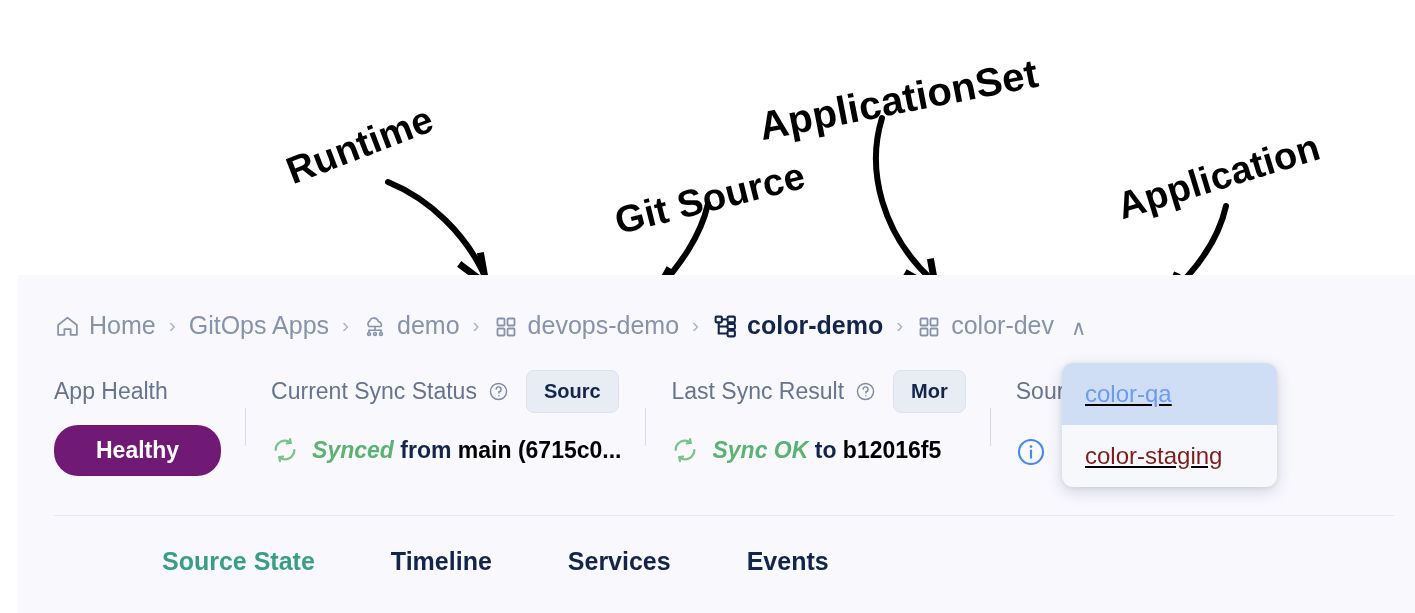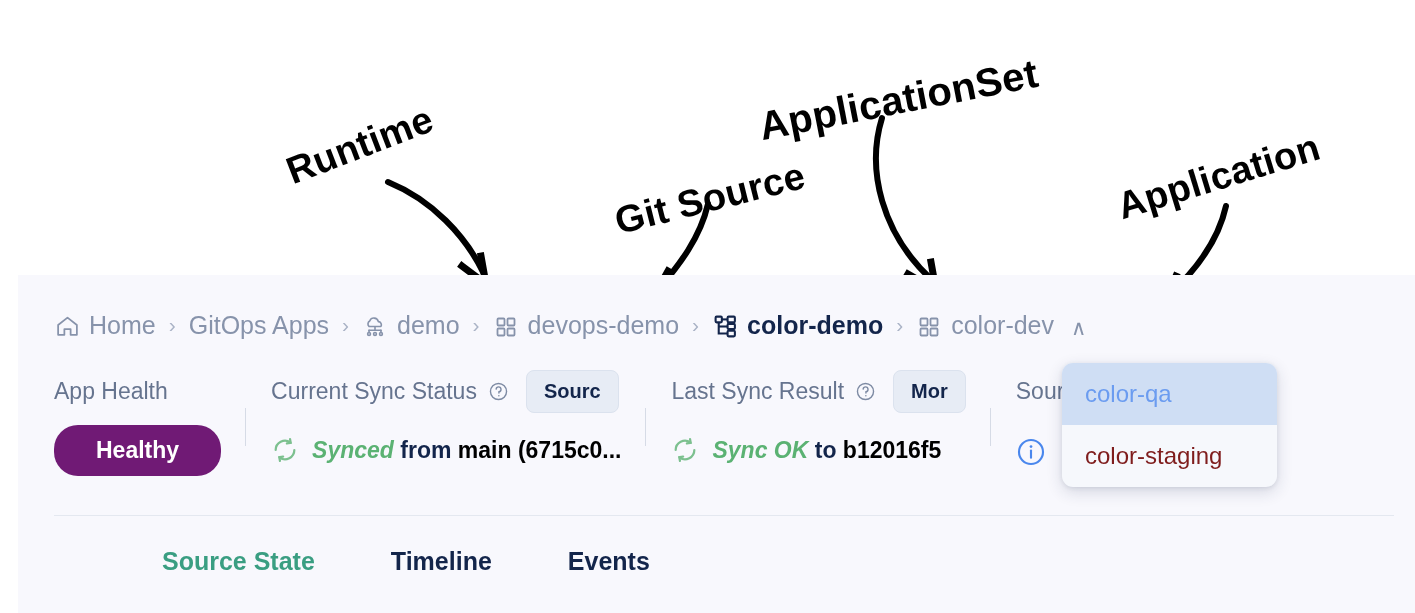--- a/index.html
+++ b/index.html
@@ -114,20 +114,21 @@
   
   .dropdown {
     position: absolute;
     left: 1062px; top: 363px;
     width: 215px;
     background: #f6f8fc;
     border-radius: 11px;
     box-shadow: 0 5px 16px rgba(30,45,80,0.16), 0 1px 4px rgba(30,45,80,0.10);
     overflow: hidden;
     z-index: 40;
+    text-decoration: underline;
   }
   .dd-item {
     font-size: 24px;
     padding: 17px 23px;
     color: #7f1d1d;
     cursor: pointer;
     white-space: nowrap;
   }
   .dd-item.selected { background: #cfdef4; color: #6b9cf0; }
 </style>
@@ -333,20 +334,21 @@
           </span>
         </div>
       </div>
     </div>
 
     <div class="divider"></div>
 
     <div class="tabs">
       <div class="tab active">Source State</div>
       <div class="tab">Timeline</div>
+      <div class="tab">Services</div>
       <div class="tab">Events</div>
     </div>
   </div>
 
   <div class="dropdown">
     <div class="dd-item selected">color-qa</div>
     <div class="dd-item">color-staging</div>
   </div>
 
 </div>

